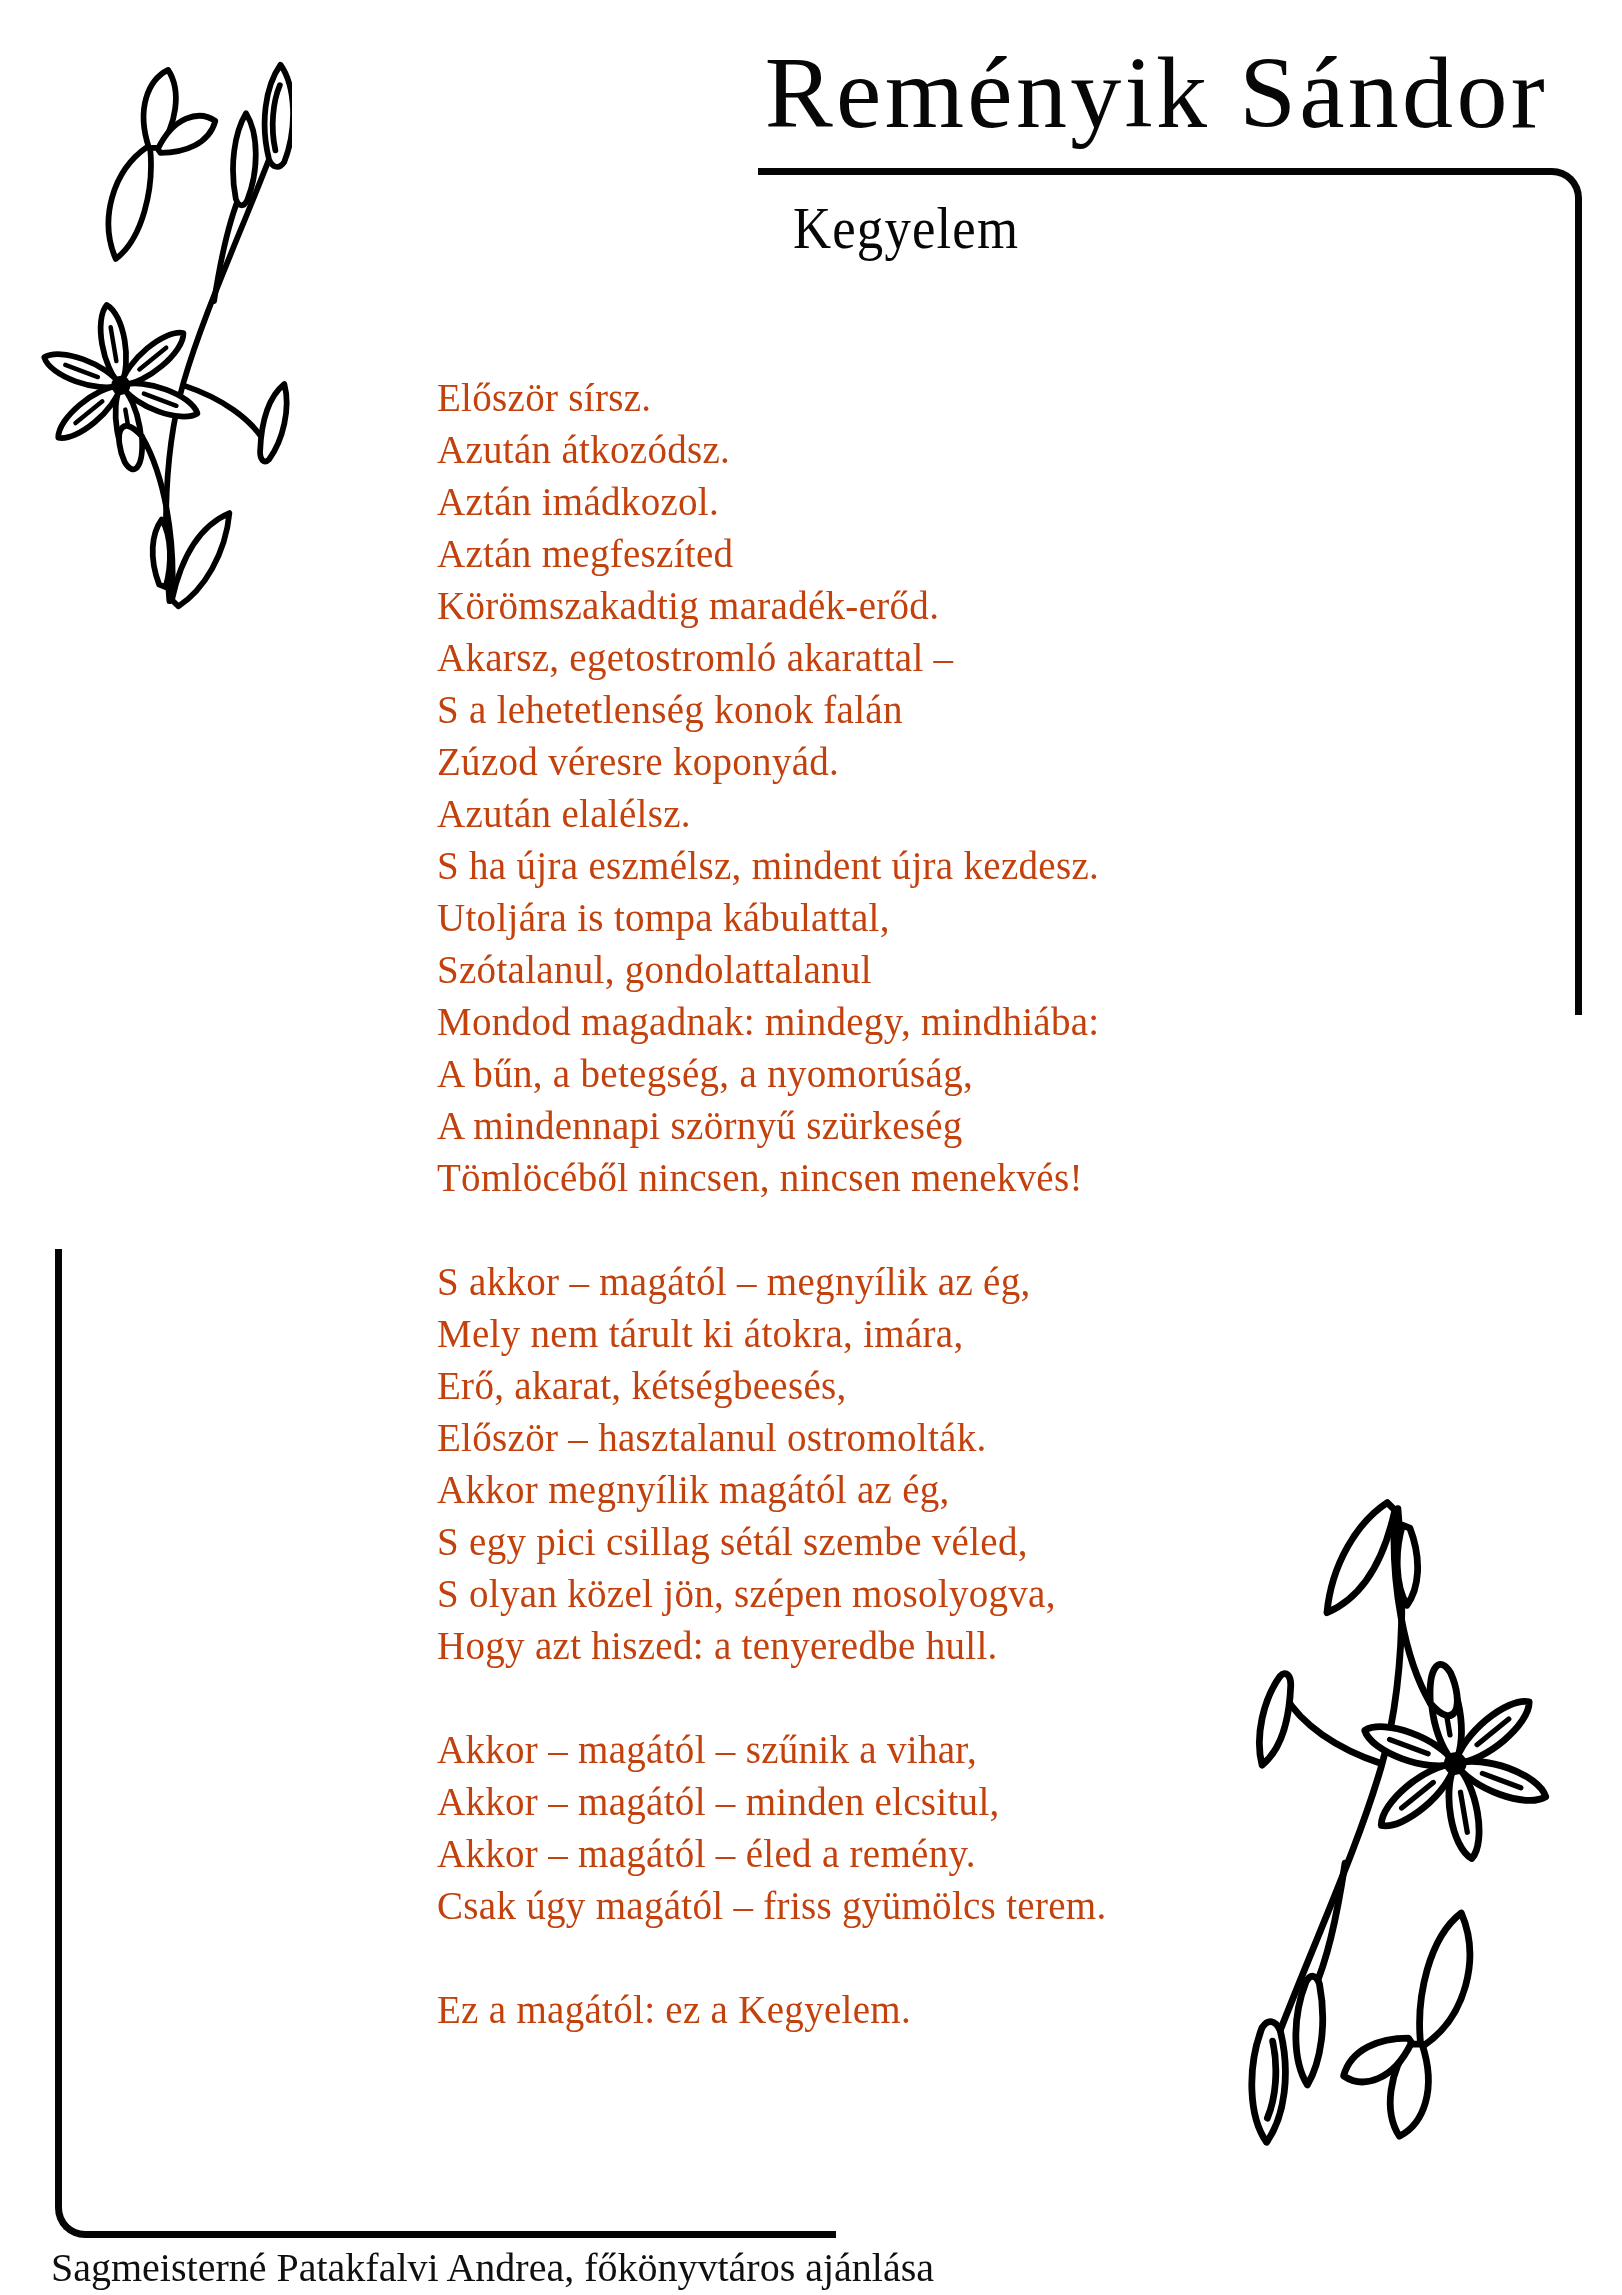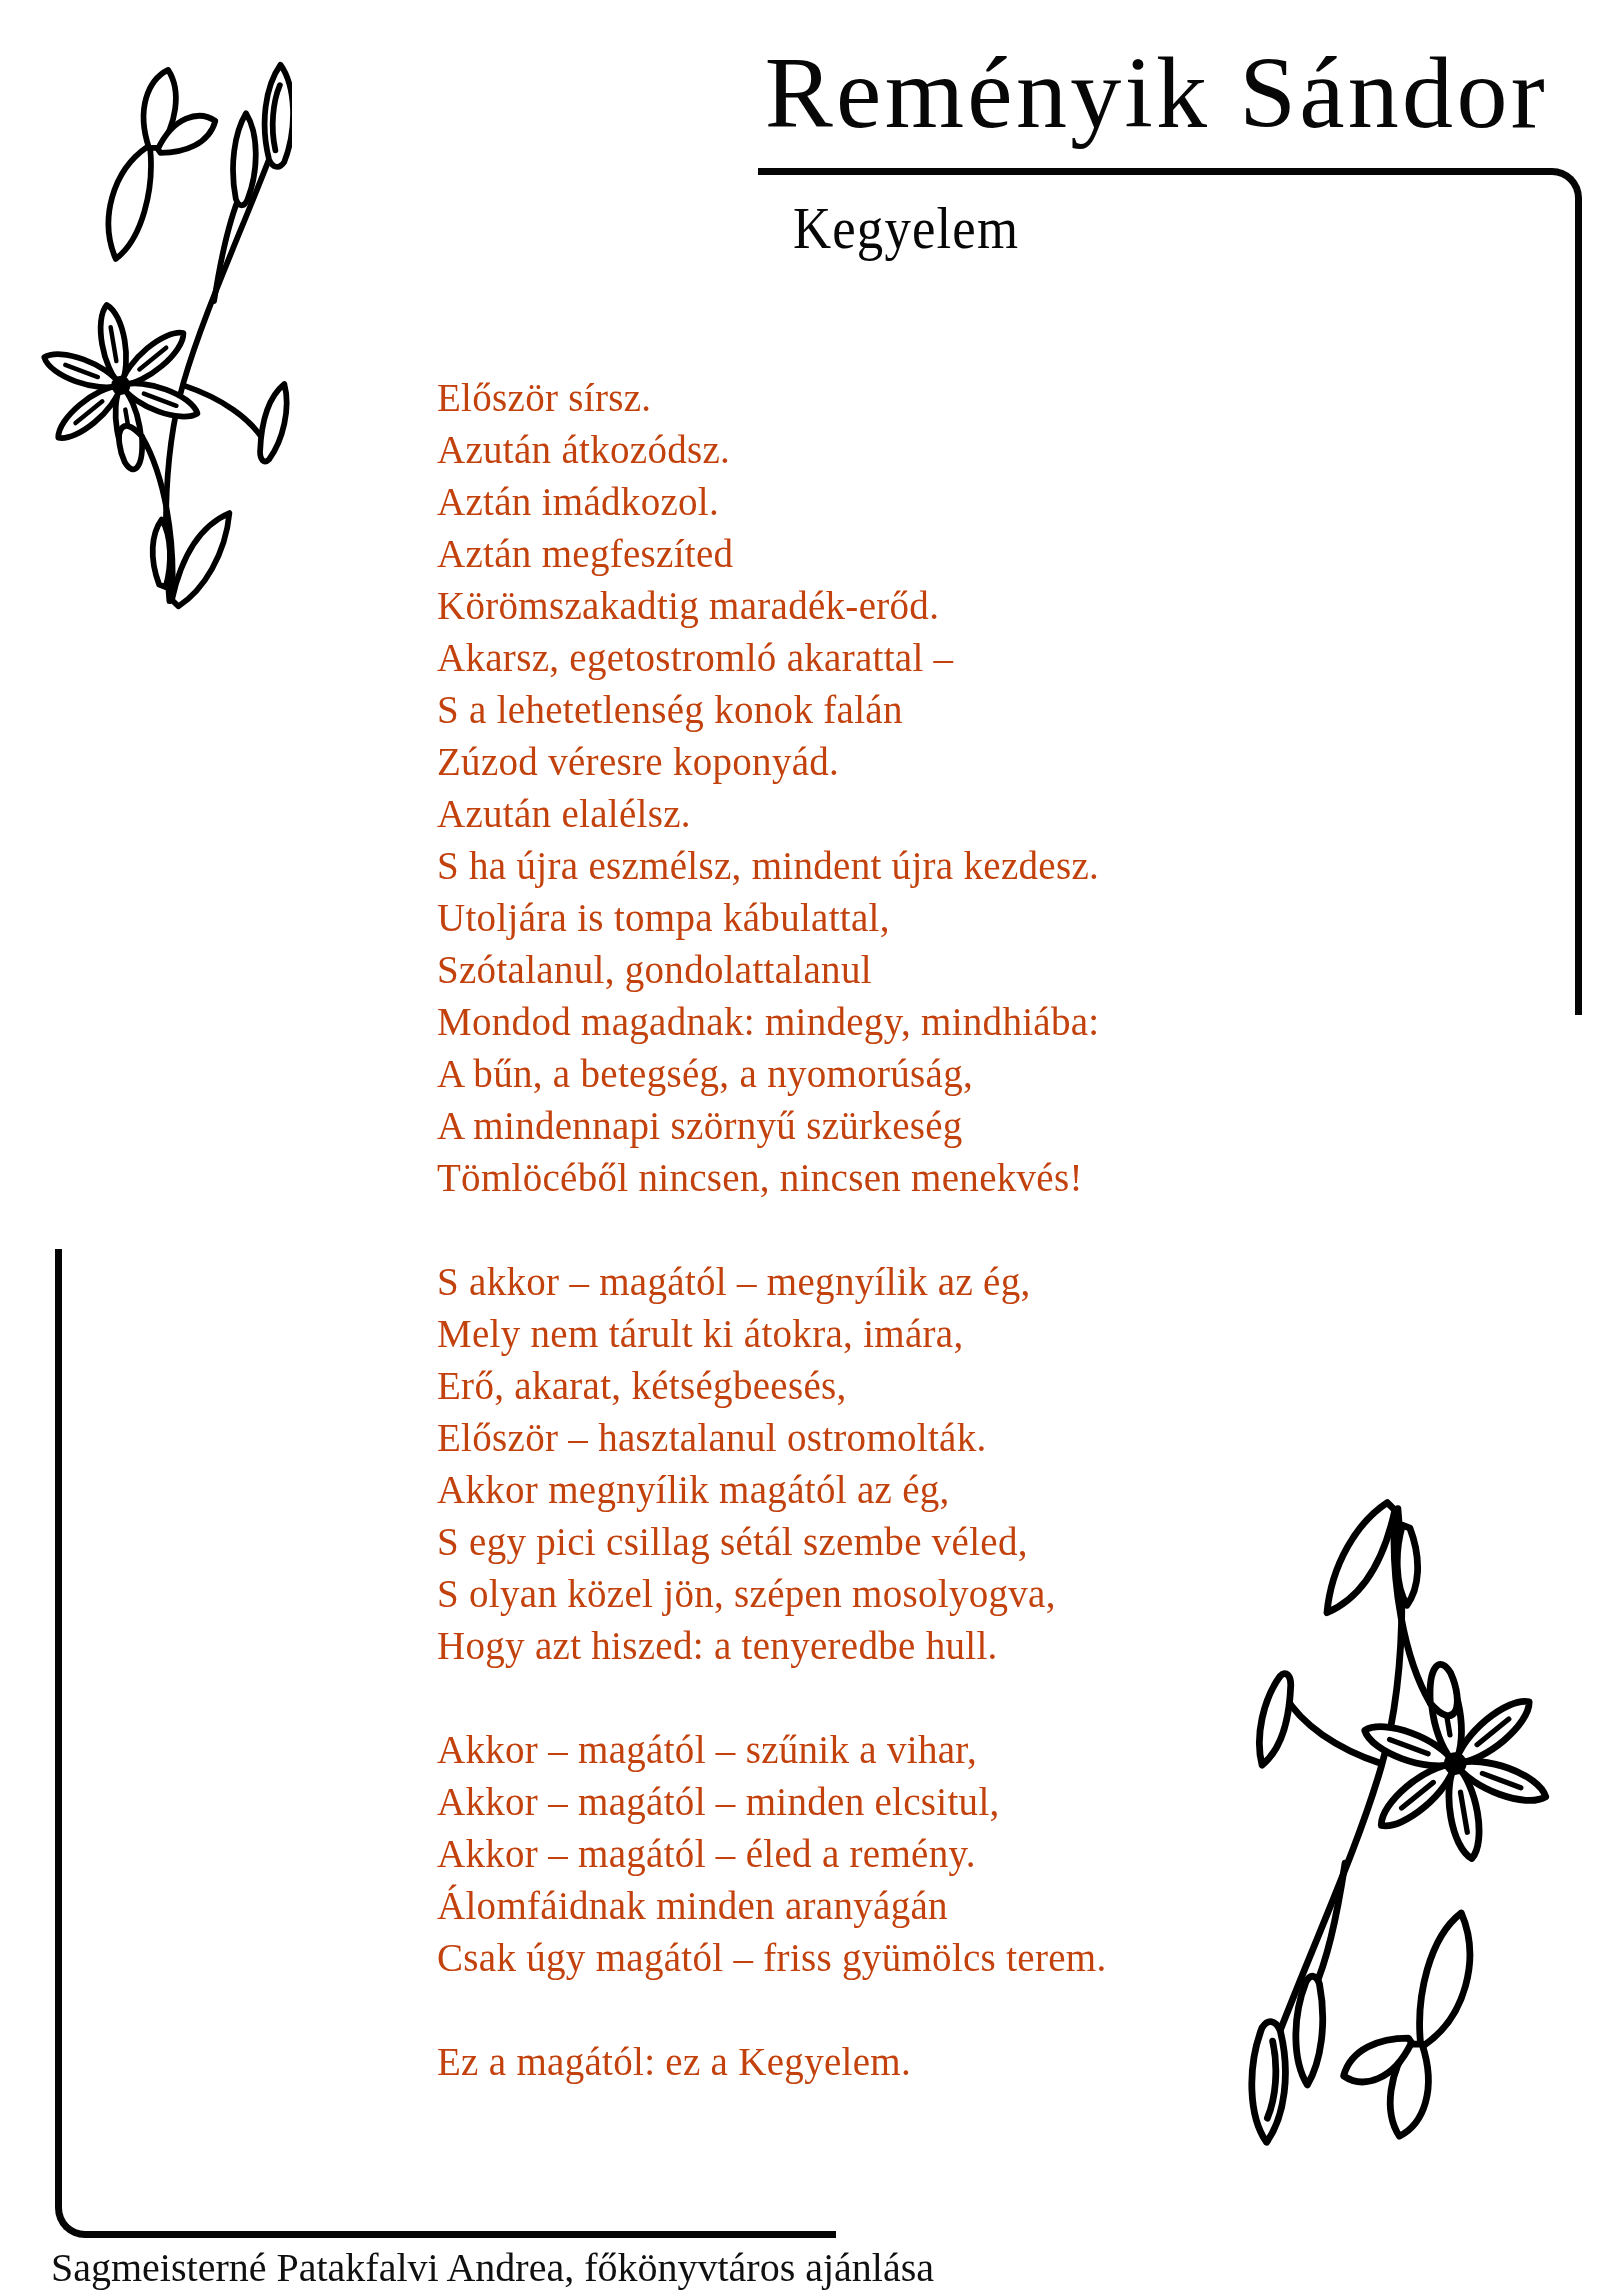--- a/index.html
+++ b/index.html
@@ -168,21 +168,20 @@
     <div class="line">Először – hasztalanul ostromolták.</div>
     <div class="line">Akkor megnyílik magától az ég,</div>
     <div class="line">S egy pici csillag sétál szembe véled,</div>
     <div class="line">S olyan közel jön, szépen mosolyogva,</div>
     <div class="line">Hogy azt hiszed: a tenyeredbe hull.</div>
   </div>
   <div class="stanza">
     <div class="line">Akkor – magától – szűnik a vihar,</div>
     <div class="line">Akkor – magától – minden elcsitul,</div>
     <div class="line">Akkor – magától – éled a remény.</div>
-    <div class="line">Álomfáidnak minden aranyágán</div>
     <div class="line">Csak úgy magától – friss gyümölcs terem.</div>
   </div>
   <div class="stanza">
     <div class="line">Ez a magától: ez a Kegyelem.</div>
   </div>
 </div>
 
 <div class="frame-bottom-left"></div>
 <div class="footer-credit">Sagmeisterné Patakfalvi Andrea, főkönyvtáros ajánlása</div>
 

